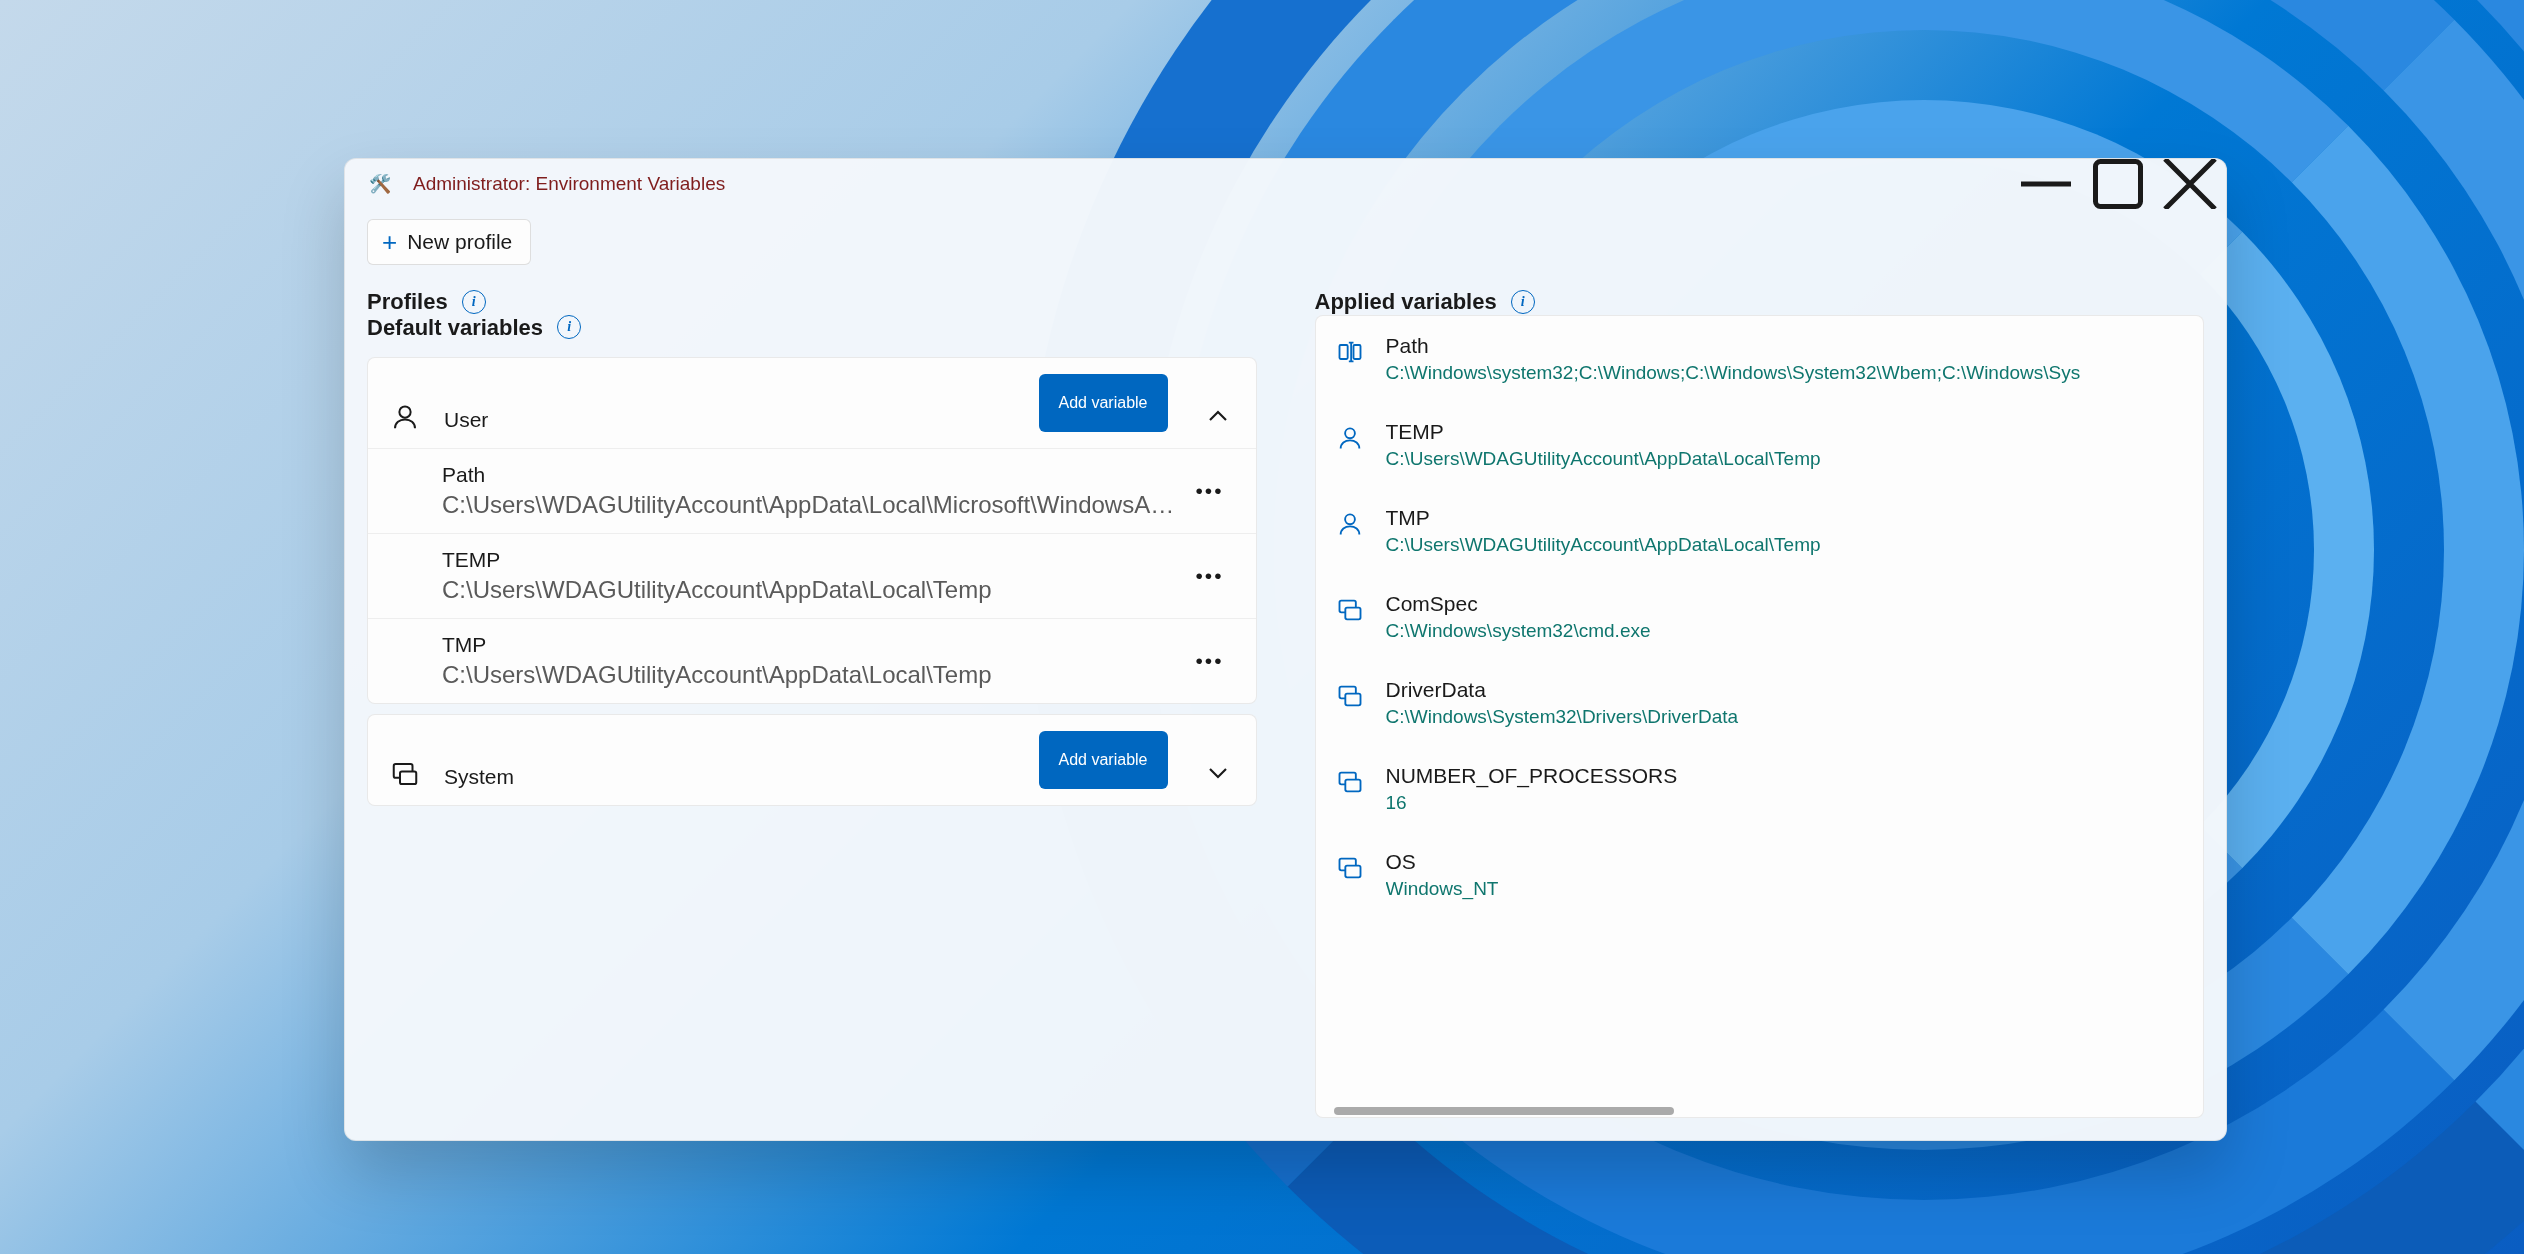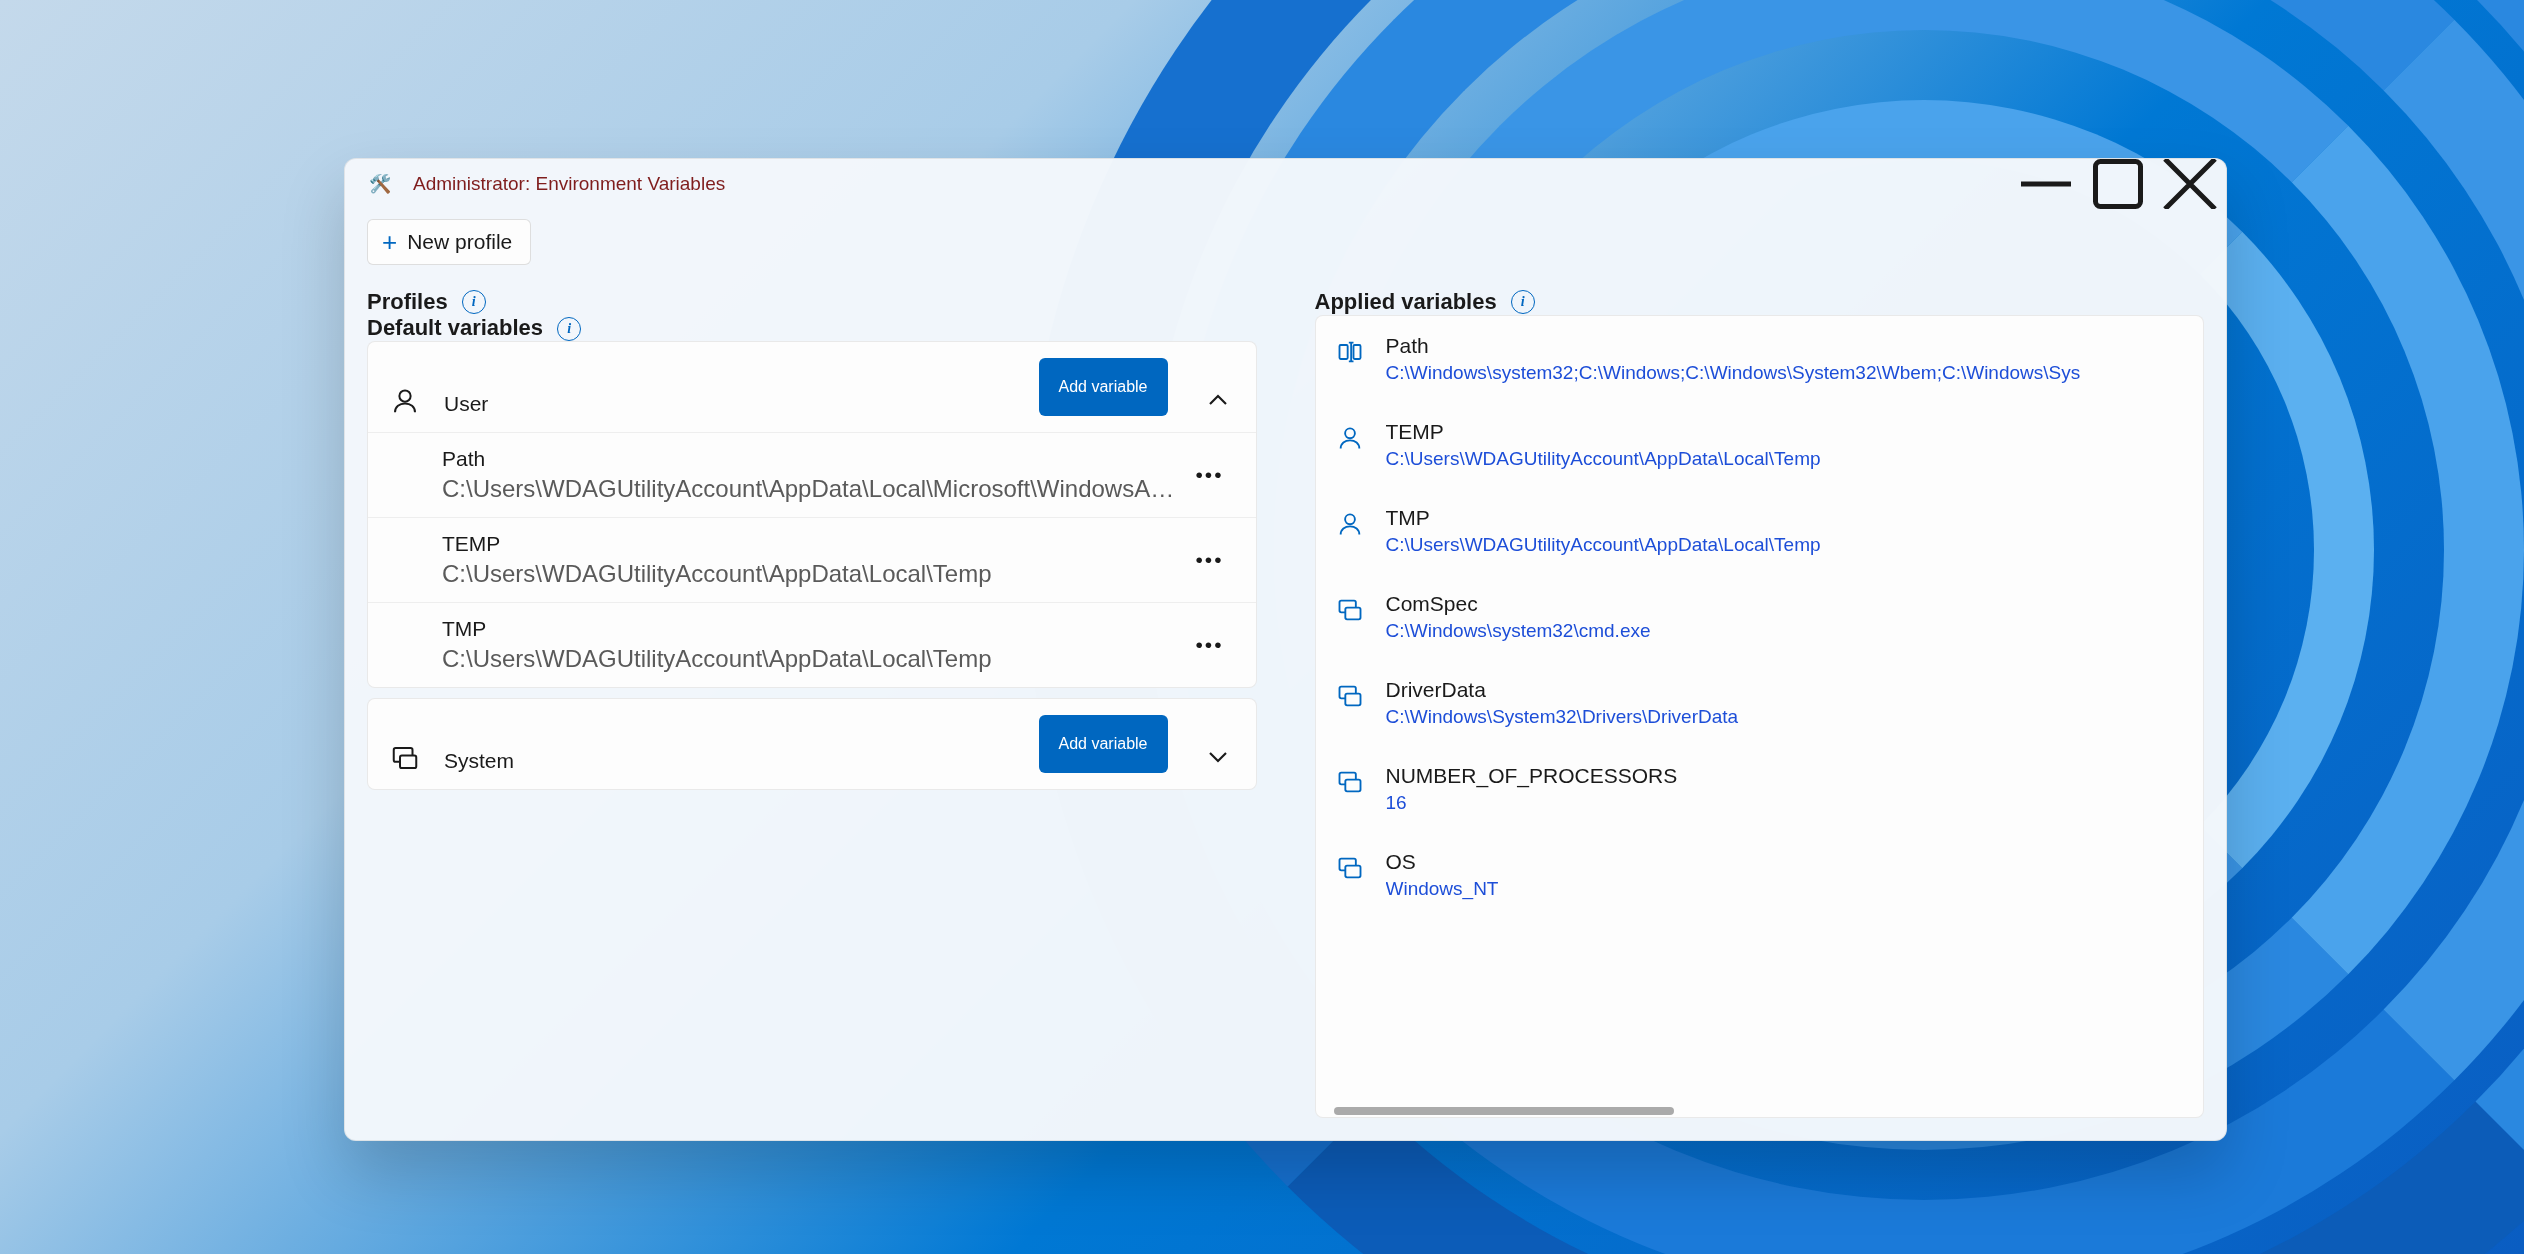--- a/index.html
+++ b/index.html
@@ -15,41 +15,41 @@
 .titlebar .title{font-size:19px;color:#7f1d1d;flex:1}
 .winbtns{display:flex;height:100%}
 .winbtn{width:72px;height:100%;display:flex;align-items:center;justify-content:center;color:#1a1a1a;font-size:16px;cursor:default}
 .toolbar{padding:10px 22px 24px}
 .toolbtn{display:inline-flex;align-items:center;gap:10px;background:#fdfdfd;border:1px solid rgba(0,0,0,.12);border-radius:6px;padding:9px 18px 9px 14px;font-size:21px;color:#1a1a1a;cursor:default}
 .toolbtn .plus{color:#0067c0;font-size:26px;line-height:1;font-weight:300}
 .content{flex:1;display:flex;gap:58px;padding:0 22px 22px;overflow:hidden}
 .col{flex:1;display:flex;flex-direction:column;overflow:hidden}
 .sectionhdr{display:flex;align-items:center;gap:14px;font-size:22px;font-weight:600;color:#1a1a1a;}
 .info{width:24px;height:24px;border:1.6px solid #0067c0;border-radius:50%;display:inline-flex;align-items:center;justify-content:center;color:#0067c0;font-size:14px;font-style:italic;font-family:serif;font-weight:bold}
-.subhdr{display:flex;align-items:flex-end;gap:14px;font-size:22px;font-weight:600;color:#1a1a1a;}
+.subhdr{display:flex;align-items:flex-start;gap:14px;font-size:22px;font-weight:600;color:#1a1a1a;margin-bottom:16px}
 .card{background:#fdfdfd;border:1px solid rgba(0,0,0,.08);border-radius:8px}
 .grouphdr{display:flex;align-items:flex-end;padding:16px 22px;gap:24px}
 .grouphdr .gicon{width:30px;height:30px;color:#1a1a1a;display:inline-flex;align-items:center;justify-content:center}
 .grouphdr .glabel{flex:1;font-size:21px;color:#1a1a1a}
 .addbtn{background:#0067c0;color:#fff;border:none;border-radius:6px;padding:20px 20px;font-size:16px;cursor:default}
 .chev{width:32px;height:32px;display:inline-flex;align-items:center;justify-content:center;margin-left:10px;color:#1a1a1a}
 .varrow{display:flex;align-items:center;padding:14px 22px 14px 74px;border-top:1px solid rgba(0,0,0,.06)}
 .vartext{flex:1;overflow:hidden}
 .vname{font-size:21px;color:#1a1a1a;margin-bottom:4px}
 .vval{font-size:24px;color:#5a5a5a;white-space:nowrap;overflow:hidden;text-overflow:ellipsis}
 .dots{padding:6px 10px;font-size:21px;letter-spacing:2px;color:#1a1a1a;cursor:default}
 .gap{height:10px}
 .avpanel{background:#fdfdfd;border:1px solid rgba(0,0,0,.08);border-radius:8px;flex:1;overflow-y:auto;position:relative}
 .avpanel::-webkit-scrollbar{width:8px}
 .avpanel::-webkit-scrollbar-thumb{background:#c0c0c0;border-radius:4px}
 .avrow{display:flex;align-items:flex-start;padding:18px 24px 18px 20px;gap:22px}
 .avicon{width:28px;height:28px;color:#0067c0;display:inline-flex;align-items:center;justify-content:center;flex-shrink:0;margin-top:4px}
 .avtext{flex:1;overflow:hidden}
 .avname{font-size:21px;color:#1a1a1a;margin-bottom:4px}
-.avval{font-size:19px;color:#1d4ed8;white-space:nowrap;overflow:hidden}
+.avval{font-size:19px;color:#0f766e;white-space:nowrap;overflow:hidden}
 .hscroll{position:absolute;bottom:2px;left:18px;width:340px;height:8px;background:#aaa;border-radius:4px}
 svg{width:100%;height:100%}
 </style>
 </head>
 <body>
 
 <div class="ring r1"></div>
 <div class="ring r2"></div>
 <div class="ring r3"></div>
 <div class="ring r4"></div>

